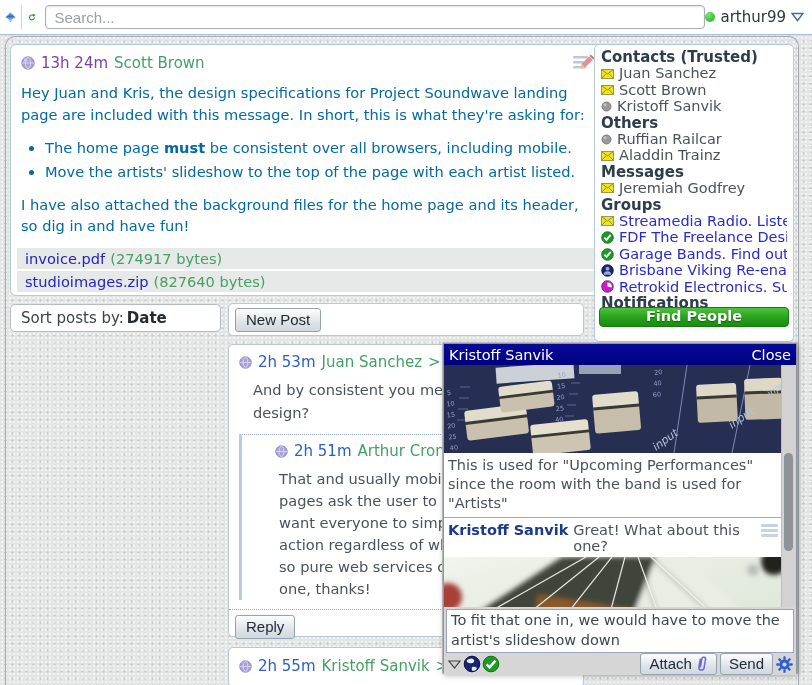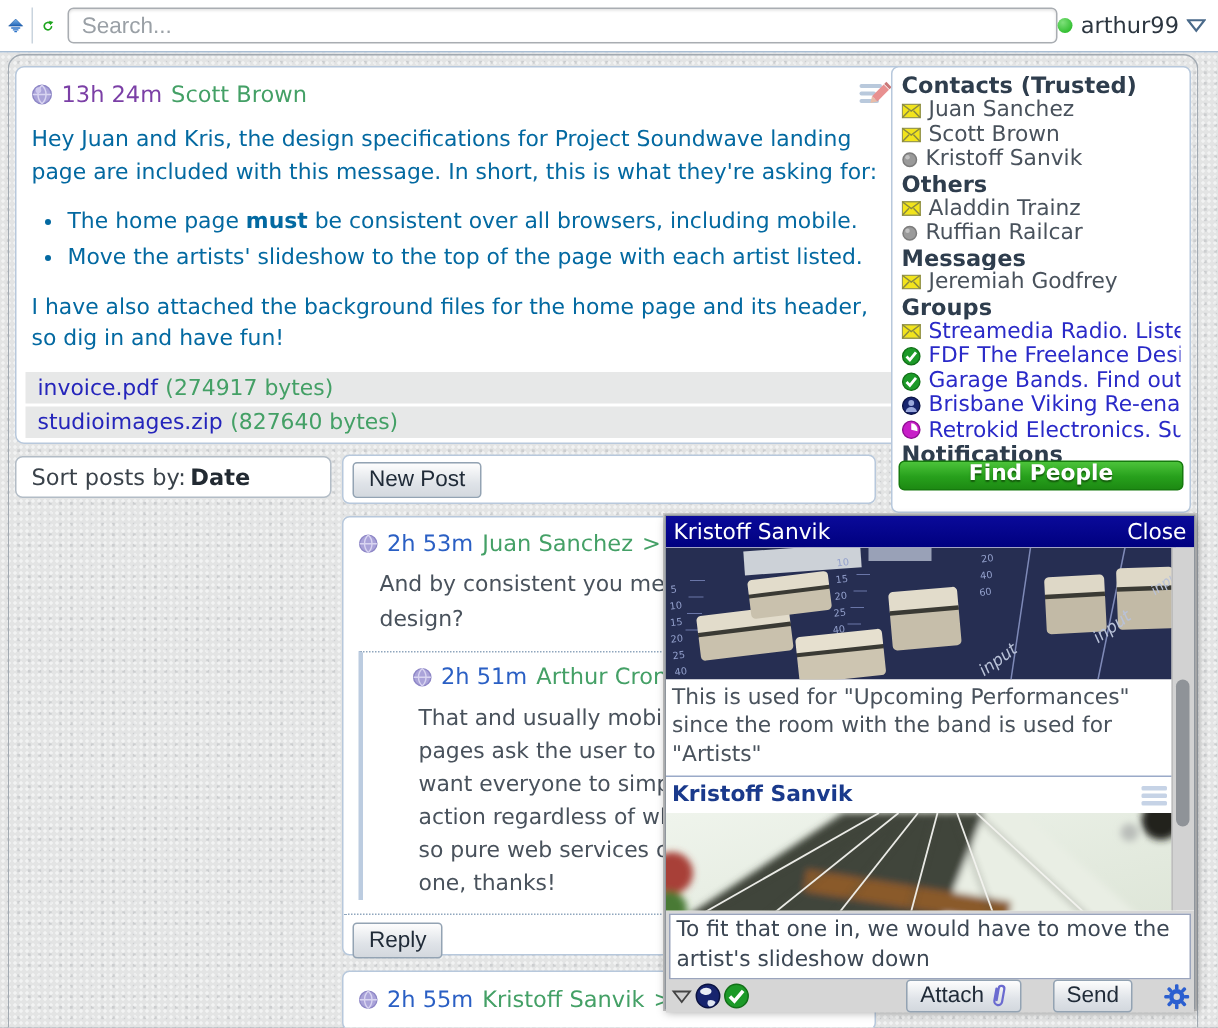--- a/index.html
+++ b/index.html
@@ -85,21 +85,21 @@
   .cmsg{font-size:14.5px;color:#49525c;line-height:1.3;padding:3px 18px 3px 4px;}
   .cdivider{border-top:1px solid #9aaac8;margin:1px 0;}
   .cmsg2{display:flex;align-items:flex-start;padding:3px 2px 3px 4px;font-size:14.5px;color:#49525c;}
   .cauthor{font-weight:bold;color:#1a3a8c;margin-right:5px;white-space:nowrap;}
   .hamb{margin-left:auto;margin-right:16px;padding-top:2px;cursor:pointer;}
   .hamb div{width:17px;height:3px;background:#c6d3e6;margin-bottom:2px;border-radius:1px;}
   .img-strip{width:340px;display:block;}
   .compose{flex:0 0 auto;margin:2px 2px 0 2px;height:40px;background:#fff;border:1px solid #9aa4bc;
     font-family:"DejaVu Sans","Liberation Sans",sans-serif;font-size:14.5px;color:#3c4754;
     line-height:1.35;padding:1px 4px;resize:none;outline:none;}
-  .chat-foot{flex:1;display:flex;align-items:center;padding:0 3px;gap:21px;background:#d6d6d6;}
+  .chat-foot{flex:1;display:flex;align-items:center;padding:0 3px;gap:3px;background:#d6d6d6;}
   .foot-icons{display:flex;align-items:center;gap:1px;}
   .foot-spacer{flex:1;}
   .chat-foot .btn{padding:1px 8px 2px 8px;display:flex;align-items:center;gap:4px;}
   .gear{width:17px;height:17px;cursor:pointer;}
   .nowrap{white-space:nowrap;}
 </style>
 </head>
 <body>
 
 <div class="topbar">
@@ -266,32 +266,32 @@
   <div class="sb-i">
     <svg width="11" height="11" viewBox="0 0 11 11">
       <circle cx="5.5" cy="5.5" r="4.5" fill="#9a9a9a" stroke="#7c7c7c"></circle>
       <circle cx="4" cy="3.8" r="1.5" fill="#c2c2c2"></circle>
     </svg>
     <span>Kristoff Sanvik</span>
   </div>
 
   <div class="sb-h">Others</div>
   <div class="sb-i">
+    <svg width="11" height="11" viewBox="0 0 11 11">
+      <circle cx="5.5" cy="5.5" r="4.5" fill="#9a9a9a" stroke="#7c7c7c"></circle>
+      <circle cx="4" cy="3.8" r="1.5" fill="#c2c2c2"></circle>
+    </svg>
+    <span>Ruffian Railcar</span>
+  </div>
+  <div class="sb-i">
     <svg width="13" height="10" viewBox="0 0 13 10">
       <rect x="0.5" y="0.5" width="12" height="9" fill="#f2e41c" stroke="#9a9a50"></rect>
       <path d="M0.5,0.5 L6.5,5 L12.5,0.5 M0.5,9.5 L5,4.8 M12.5,9.5 L8,4.8" stroke="#8a8a40" fill="none"></path>
     </svg>
     <span>Aladdin Trainz</span>
-  </div>
-  <div class="sb-i">
-    <svg width="11" height="11" viewBox="0 0 11 11">
-      <circle cx="5.5" cy="5.5" r="4.5" fill="#9a9a9a" stroke="#7c7c7c"></circle>
-      <circle cx="4" cy="3.8" r="1.5" fill="#c2c2c2"></circle>
-    </svg>
-    <span>Ruffian Railcar</span>
   </div>
 
   <div class="sb-h">Messages</div>
   <div class="sb-i">
     <svg width="13" height="10" viewBox="0 0 13 10">
       <rect x="0.5" y="0.5" width="12" height="9" fill="#f2e41c" stroke="#9a9a50"></rect>
       <path d="M0.5,0.5 L6.5,5 L12.5,0.5 M0.5,9.5 L5,4.8 M12.5,9.5 L8,4.8" stroke="#8a8a40" fill="none"></path>
     </svg>
     <span>Jeremiah Godfrey</span>
   </div>
@@ -414,20 +414,21 @@
       <g fill="#b9c2d8" font-size="11" font-style="italic">
         <text transform="translate(212,86) rotate(-36)">input</text>
         <text transform="translate(288,64) rotate(-36)">input</text>
         <text transform="translate(326,32) rotate(-36)" font-size="9">input</text>
       </g>
     </svg>
     <div class="cmsg">This is used for "Upcoming Performances" since the room with the band is used for "Artists"</div>
     <div class="cdivider"></div>
     <div class="cmsg2">
       <span class="cauthor">Kristoff Sanvik</span>
+      <span>Great! What about this one?</span>
       <span class="hamb">
           <div></div>
           <div></div>
           <div></div>
         </span>
     </div>
 
     <svg class="img-strip" width="340" height="86" viewBox="0 0 340 86" preserveAspectRatio="none">
       <defs>
         <linearGradient id="gbg" x1="0" y1="0" x2="1" y2="1">

